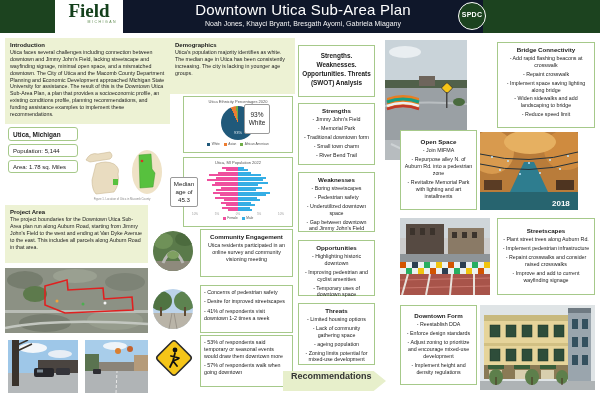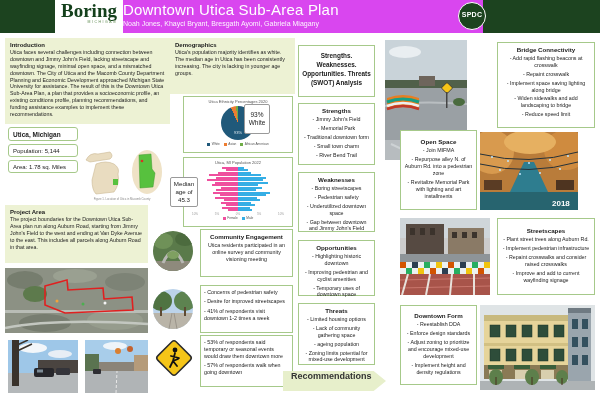--- a/index.html
+++ b/index.html
@@ -1,20 +1,20 @@
 <!DOCTYPE html>
 <html><head>
 <meta charset="utf-8">
 <style>
   html,body{margin:0;padding:0;background:#fff;font-family:"Liberation Sans",sans-serif;}
   .poster{position:relative;width:600px;height:400px;background:#fff;overflow:hidden;}
   .abs{position:absolute;box-sizing:border-box;}
   
   .hdr-strip{left:0;top:0;width:600px;height:33px;background:#1c431f;}
-  .hdr-banner{left:123px;top:0;width:360px;height:33px;background:#d946ef;color:#fff;}
+  .hdr-banner{left:123px;top:0;width:360px;height:33px;background:#0f172a;color:#fff;text-align:center;}
   .hdr-title{font-size:15px;line-height:19px;font-weight:400;letter-spacing:.2px;}
   .hdr-authors{font-size:7px;line-height:9px;opacity:.95;}
   .logo-box{left:55px;top:0;width:68px;height:33px;background:#fff;text-align:center;}
   .logo-word{font-family:"Liberation Serif",serif;font-weight:bold;font-size:19px;color:#14401c;line-height:22px;}
   .logo-sub{font-size:3.5px;letter-spacing:1.5px;color:#5d8a4e;text-align:right;padding-right:6px;margin-top:-2px;}
   .spdc{left:458px;top:2px;width:28px;height:28px;border-radius:50%;background:#1c431f;border:1.5px solid #fff;color:#fff;display:flex;align-items:center;justify-content:center;flex-direction:column;}
   .spdc span{font-size:7px;font-weight:bold;letter-spacing:.3px;}
   .spdc small{font-size:2.5px;opacity:.8;}
   
   .lightbox{background:#edf2d4;padding:4px 5px;}
@@ -51,21 +51,21 @@
 <body>
 
 <div class="poster">
 
   <div class="abs hdr-strip"></div>
   <div class="abs hdr-banner">
     <div class="hdr-title">Downtown Utica Sub-Area Plan</div>
     <div class="hdr-authors">Noah Jones, Khayci Bryant, Bresgath Ayomi, Gabriela Miagany</div>
   </div>
   <div class="abs logo-box">
-    <div class="logo-word">Boring</div>
+    <div class="logo-word">Field</div>
     <div class="logo-sub">MICHIGAN</div>
   </div>
   <div class="abs spdc">
     <span>SPDC</span>
     <small>· · ·</small>
   </div>
 
   <div class="abs lightbox" style="left:5px;top:38px;width:165px;height:86px;">
     <div class="h">Introduction</div>
     <div class="b">Utica faces several challenges including connection between downtown and Jimmy John's Field, lacking streetscape and wayfinding signage, minimal open space, and a mismatched downtown. The City of Utica and the Macomb County Department Planning and Economic Development approached Michigan State University for assistance. The result of this is the Downtown Utica Sub-Area Plan, a plan that provides a socioeconomic profile, an existing conditions profile, planning recommendations, and funding assistance examples to implement these recommendations.</div>

